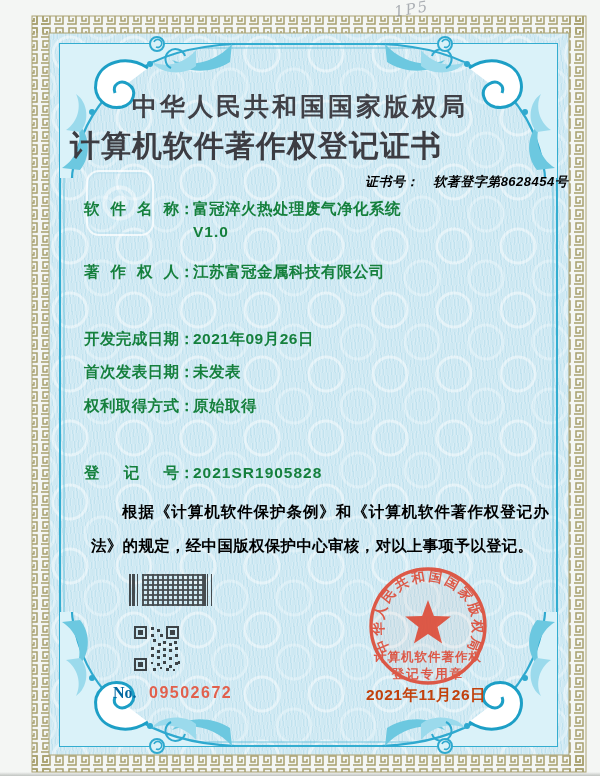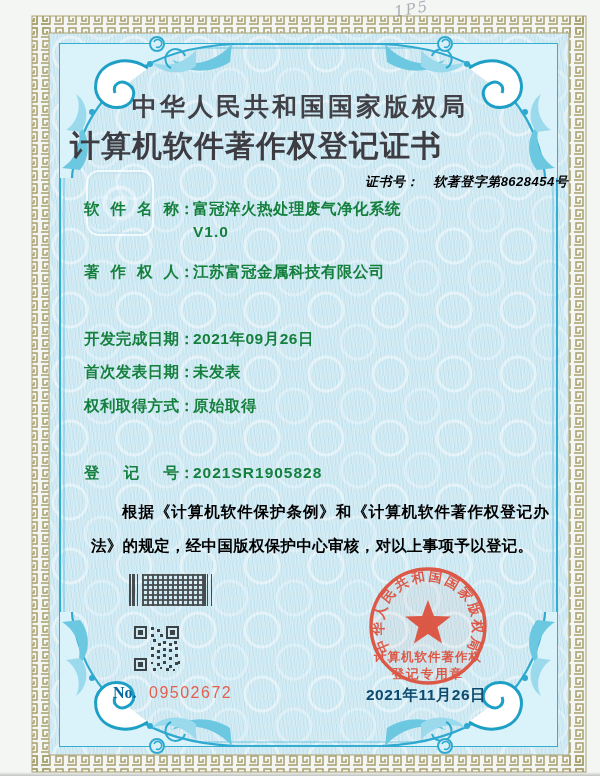--- a/index.html
+++ b/index.html
@@ -79,24 +79,24 @@
   .bc-m{flex:1;height:100%;
     background-image:
       repeating-linear-gradient(90deg, rgba(69,75,79,.92) 0 2px, transparent 2px 5px),
       repeating-linear-gradient(0deg, rgba(69,75,79,.88) 0 2px, transparent 2px 5px);}
   .bc-r{width:12px;height:100%;
     background:repeating-linear-gradient(90deg,#454b4f 0 3px,transparent 3px 4px,#454b4f 4px 5px,transparent 5px 8px,#454b4f 8px 9px,transparent 9px 12px);}
   svg.qr{position:absolute;left:133px;top:625px;}
   
   .no-line{position:absolute;left:113px;top:684px;font-size:16px;white-space:nowrap;}
   .no-label{font-family:"Liberation Serif", serif;font-weight:700;color:#0369a1;}
-  .no-value{margin-left:8px;color:#e2604c;letter-spacing:1.5px;font-weight:400;}
+  .no-value{margin-left:8px;color:#e2604c;letter-spacing:1.5px;font-weight:700;}
   .issue-date{
     position:absolute;left:366px;top:685px;
-    font-size:15.5px;font-weight:700;color:#0c4a6e;letter-spacing:.5px;
+    font-size:15.5px;font-weight:700;color:#c2410c;letter-spacing:.5px;
   }
   svg.seal{position:absolute;left:0;top:0;pointer-events:none;}
 </style>
 </head>
 <body>
 
 <div class="page">
 
   <div class="interior"></div>
 

